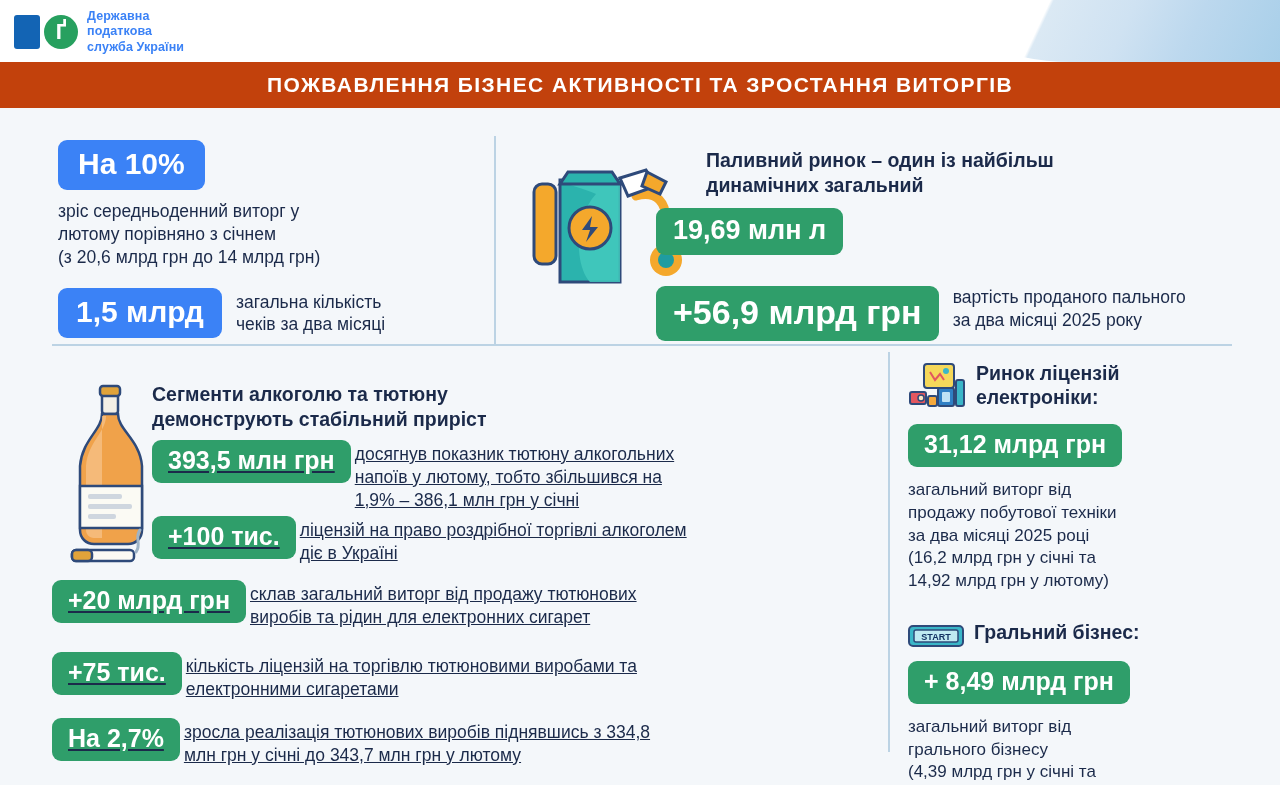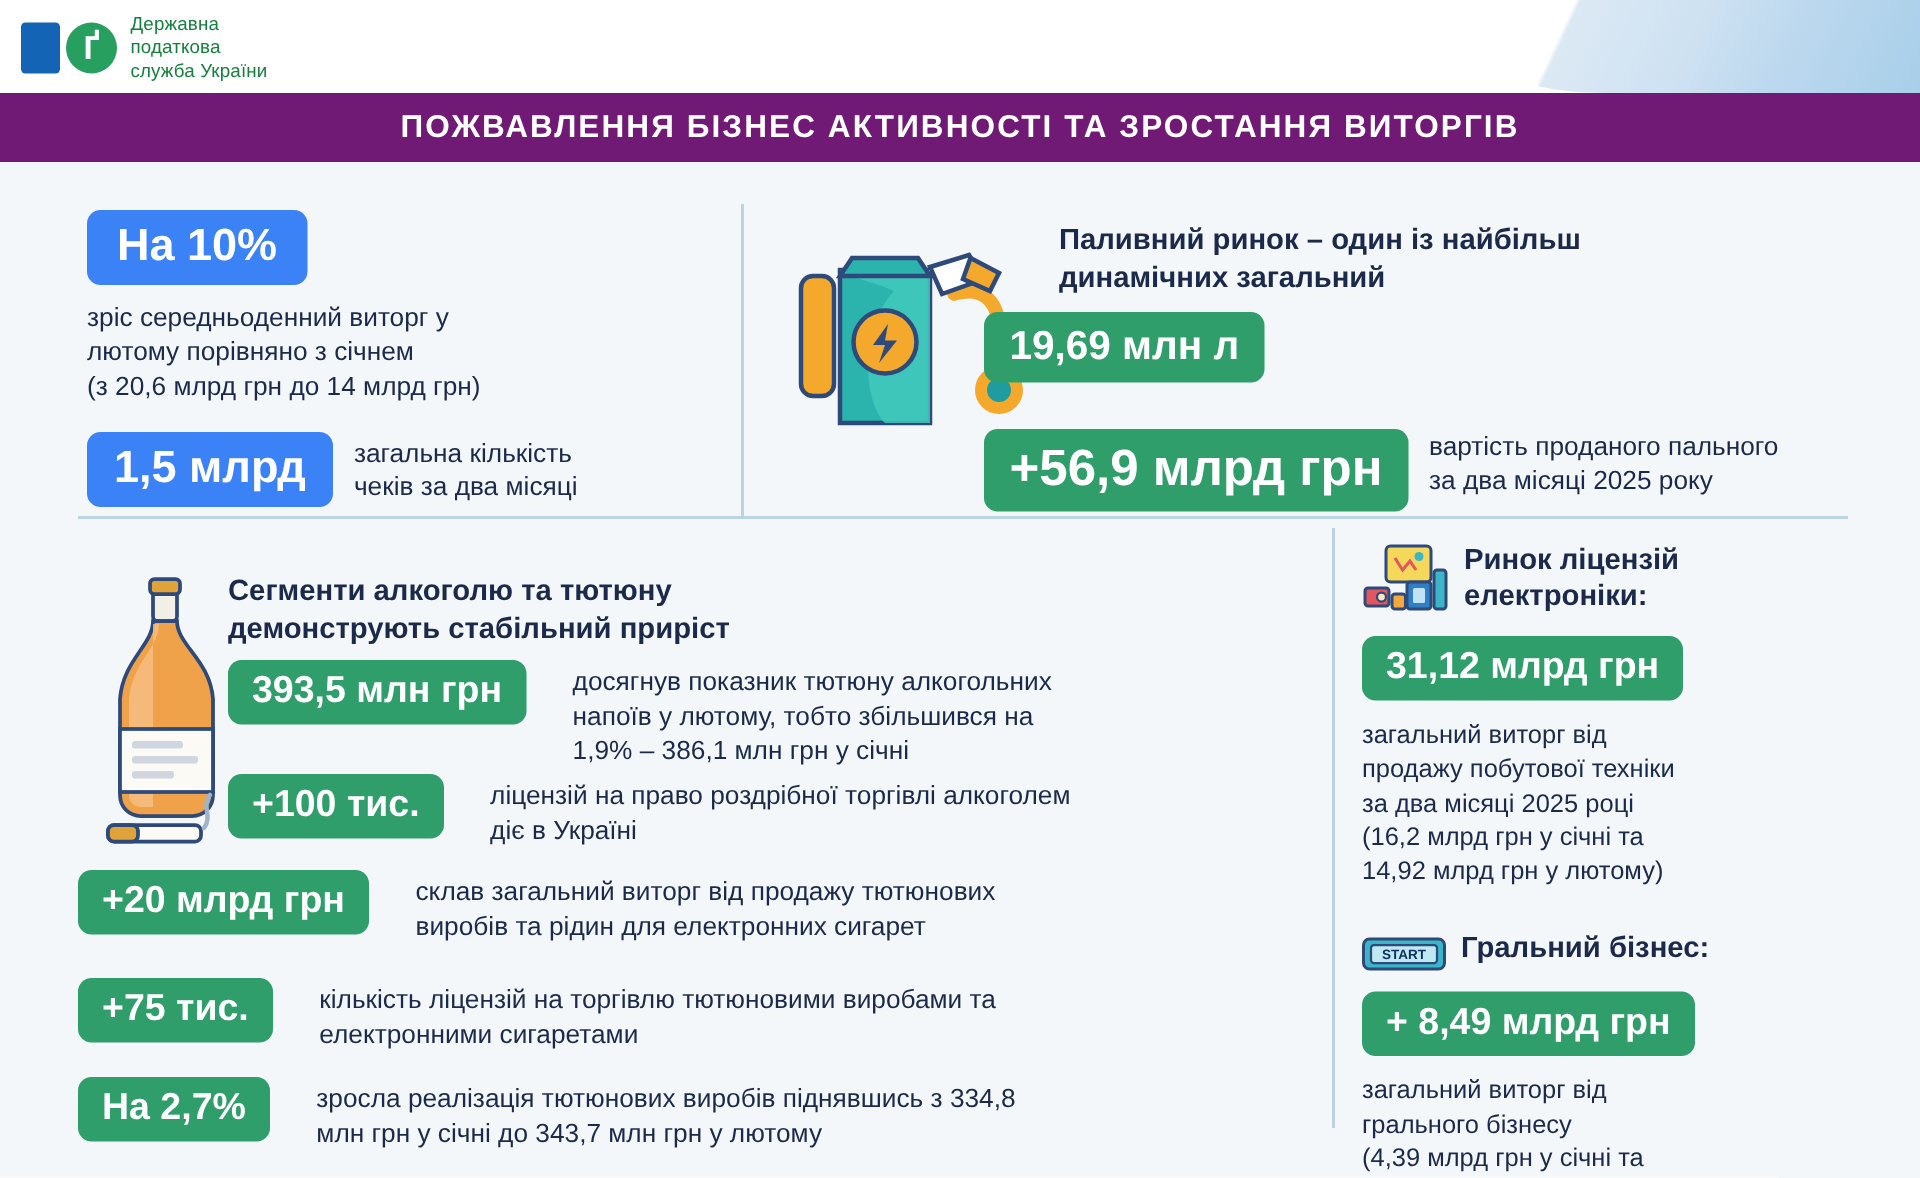--- a/index.html
+++ b/index.html
@@ -64,32 +64,32 @@
     justify-content: center;
   }
   .trident {
     color: #ffffff;
     font-size: 22px;
     line-height: 1;
     font-weight: bold;
   }
   .logo-text {
     font-size: 12.5px;
-    font-weight: normal;
+    font-weight: bold;
     line-height: 1.22;
-    color: #15803d;
+    color: #3b82f6;
     letter-spacing: .1px;
   }
 
   
   .title-band {
     position: absolute;
     top: 62px; left: 0;
     width: 1280px; height: 46px;
-    background: #701a75;
+    background: #c2410c;
     display: flex;
     align-items: center;
     justify-content: center;
   }
   .title-band h1 {
     margin: 0;
     color: #ffffff;
     font-size: 21px;
     font-weight: bold;
     letter-spacing: 1.4px;
@@ -213,21 +213,22 @@
     width: 540px;
   }
   .bottle {
     position: absolute;
     left: 10px; top: 0px;
     width: 110px; height: 190px;
   }
   .bl-row {
     display: flex;
     align-items: flex-start;
-    gap: 31px;
+    gap: 4px;
+    text-decoration: underline;
   }
   .bl-row .pill {
     font-size: 25px;
     padding: 6px 16px 8px;
   }
   .bl-row .desc {
     font-size: 17.5px;
     line-height: 1.30;
     padding-top: 3px;
   }

